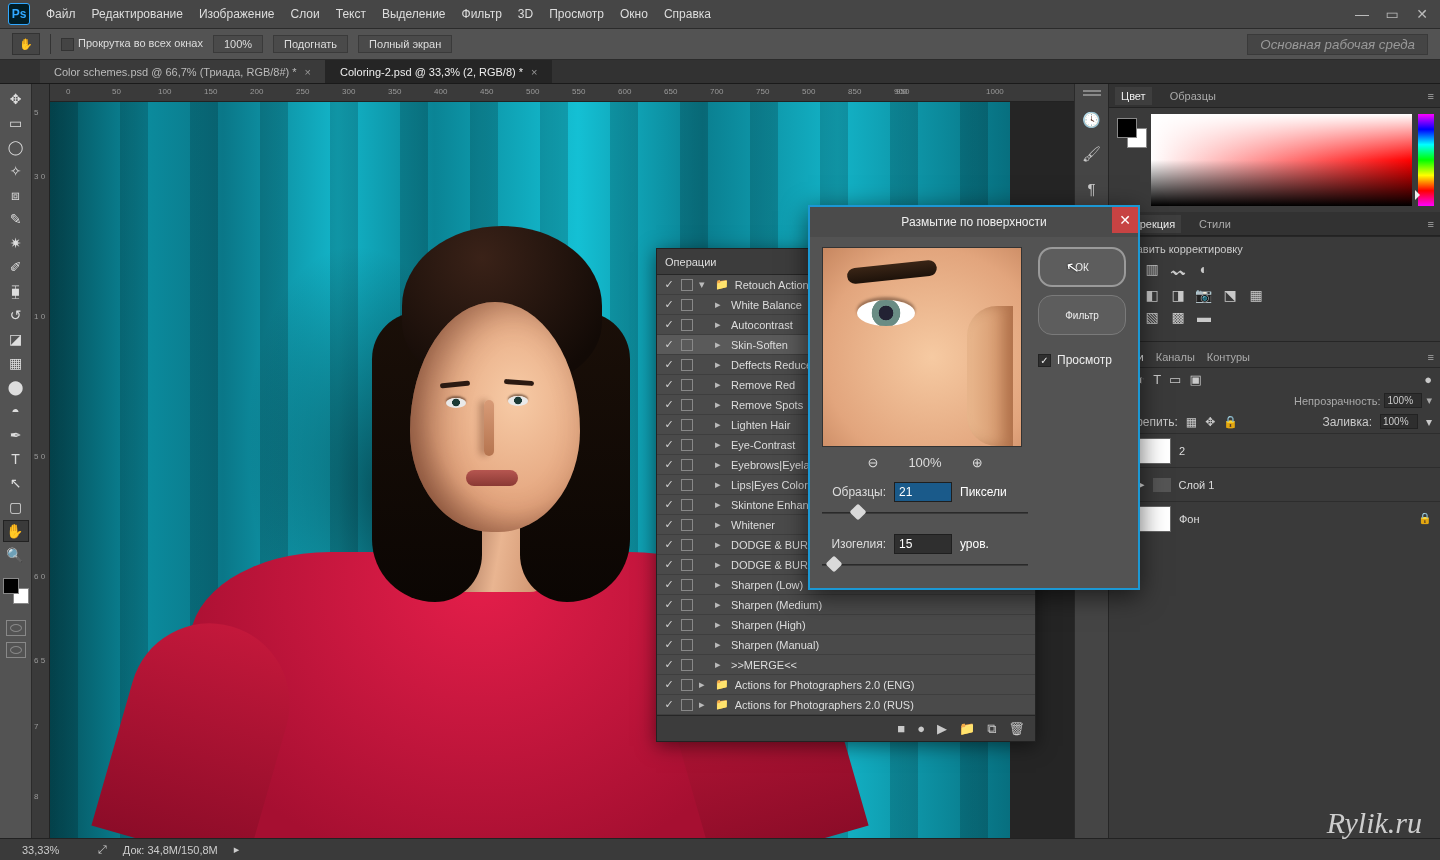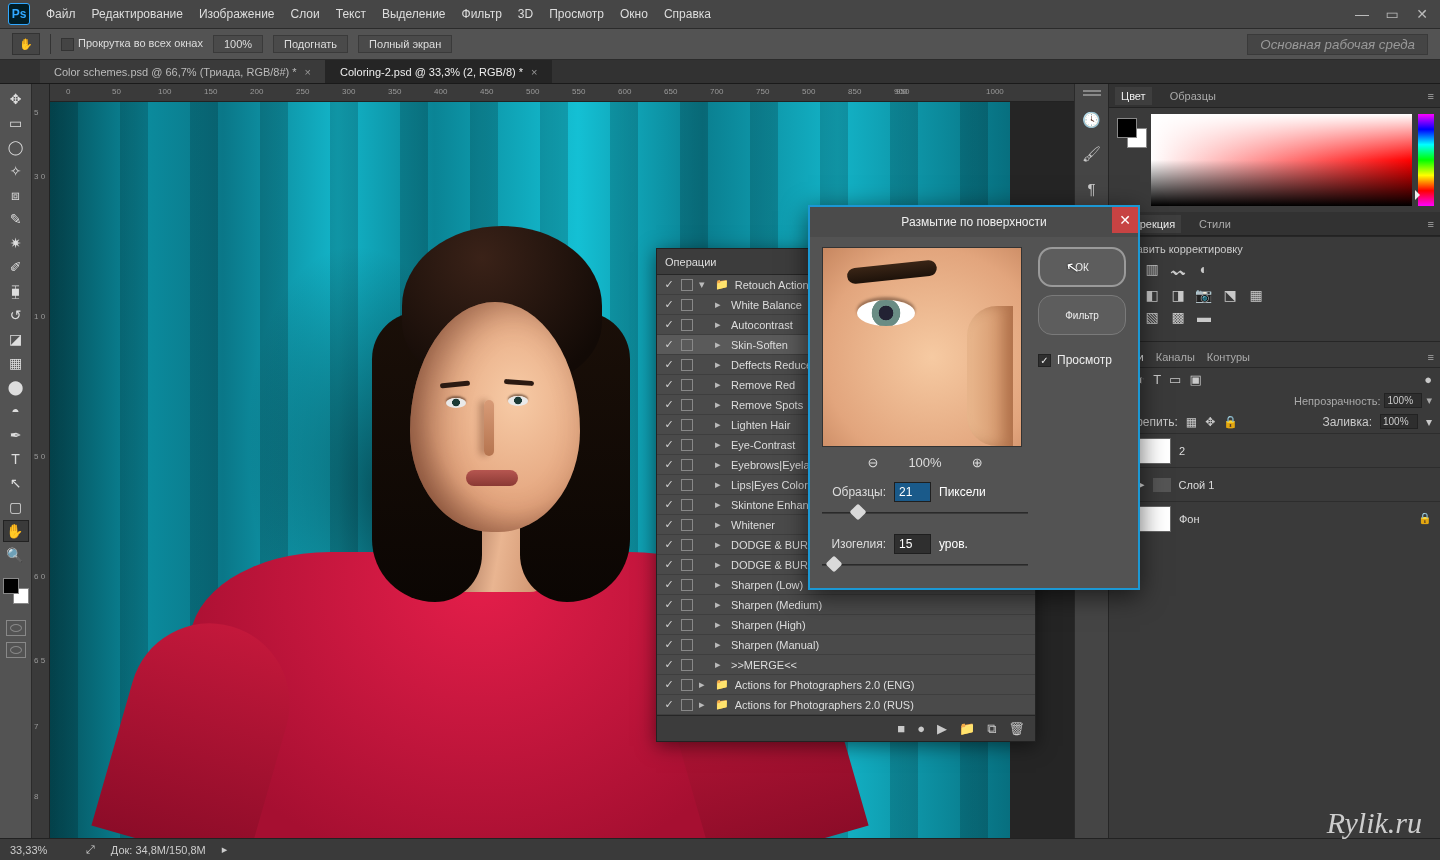--- a/index.html
+++ b/index.html
@@ -104,21 +104,21 @@
 .layers-panel .toolbar-row{display:flex;gap:8px;justify-content:flex-end;padding:4px 8px;color:#c9c9c9;font-size:13px;}
 .layers-panel .opacity-row{display:flex;justify-content:flex-end;align-items:center;gap:4px;padding:2px 8px;color:#aaa;}
 .layers-panel .opacity-row input{width:38px;background:#2e2e2e;border:1px solid #222;color:#ccc;font-size:10px;padding:1px 2px;}
 .layers-panel .lock-row{display:flex;gap:8px;padding:4px 8px;color:#c9c9c9;font-size:12px;align-items:center;}
 .layers-panel .layer-item{height:34px;border-top:1px solid #2d2d2d;display:flex;align-items:center;gap:8px;padding:0 8px;color:#ddd;}
 .layers-panel .layer-item .thumb{width:32px;height:26px;background:#fff;border:1px solid #666;}
 .layers-panel .layer-item .lock{margin-left:auto;color:#aaa;}
 .layers-panel .layer-item.grp .thumb{background:#555;width:18px;height:14px;border:none;}
 
 
-.statusbar { position: absolute; bottom: 0; left: 0; right: 0; height: 22px; background: #3a3a3a; border-top: 1px solid #222; display: flex; align-items: center; padding: 0 10px; gap: 16px; font-size: 11px; color: #ccc; }
+.statusbar { position: absolute; bottom: 0; left: 0; right: 0; height: 22px; background: #3a3a3a; border-top: 1px solid #222; display: flex; align-items: center; padding: 0 22px; gap: 16px; font-size: 11px; color: #ccc; }
 .statusbar .zoom { width: 60px; }
 .watermark { position: absolute; right: 18px; bottom: 20px; font-family: "Brush Script MT", cursive; font-size: 30px; color: rgba(255,255,255,.75); font-style: italic; text-align: center; }
 
 
 .actions-panel { position: absolute; top: 248px; left: 656px; width: 380px; background: #4a4a4a; border: 1px solid #222; box-shadow: 0 4px 18px rgba(0,0,0,.5); font-size: 11px; color: #ddd; }
 .actions-panel .head { height: 26px; background: #3c3c3c; display: flex; align-items: center; padding: 0 8px; border-bottom: 1px solid #262626; }
 .actions-panel .head .menu{margin-left:auto;color:#aaa;}
 .actions-panel .list { max-height: 440px; overflow: hidden; }
 .actions-panel .row { height: 20px; display: flex; align-items: center; gap: 6px; padding: 0 6px; border-bottom: 1px solid #3e3e3e; }
 .actions-panel .row .chk{color:#d0d0d0;width:12px;text-align:center;}
@@ -136,21 +136,21 @@
 .dialog .body { padding: 10px 12px 14px; display: flex; gap: 10px; }
 .dialog .preview-col { flex: 1; }
 .dialog .preview { width: 200px; height: 200px; background: #888; position: relative; overflow: hidden; border:1px solid #333; }
 .dialog .preview .skin{position:absolute;inset:0;background:radial-gradient(circle at 55% 55%,#f6caa2,#e2a57d 70%,#c78760);}
 .dialog .preview .eye{position:absolute;top:52px;left:34px;width:58px;height:26px;border-radius:50%;background:radial-gradient(circle at 50% 50%,#223 22%,#6a8c84 24% 44%,#fff 46% 100%);box-shadow:0 -3px 3px rgba(40,20,10,.4);}
 .dialog .preview .brow{position:absolute;top:16px;left:24px;width:90px;height:16px;border-radius:8px;background:linear-gradient(#3a2516,#1d120a);transform:rotate(-6deg);}
 .dialog .preview .nose{position:absolute;top:58px;right:8px;width:46px;height:140px;background:linear-gradient(90deg,#eab88e,#cf8f64);border-radius:30px 0 0 30px;box-shadow:-10px 0 14px rgba(120,60,30,.35) inset;}
 .dialog .zoom-row{display:flex;align-items:center;justify-content:center;gap:30px;margin-top:8px;color:#ddd;font-size:13px;}
 .dialog .slider-row{display:flex;align-items:center;gap:8px;margin-top:12px;font-size:12px;color:#ddd;}
 .dialog .slider-row .label{width:64px;text-align:right;}
-.dialog .slider-row input[type=text]{width:37px;background:#2f2f2f;border:1px solid #1f1f1f;color:#fff;padding:2px 4px;font-size:12px;}
+.dialog .slider-row input[type=text]{width:58px;background:#2f2f2f;border:1px solid #1f1f1f;color:#fff;padding:2px 4px;font-size:12px;}
 .dialog .slider-row input.hl{background:#1a5a8a;}
 .dialog .slider-row .unit{color:#ffffff;}
 .dialog .track{position:relative;height:18px;margin:2px 0 0 0;}
 .dialog .track .line{position:absolute;top:8px;left:0;right:0;height:2px;background:#3a3a3a;border-top:1px solid #2a2a2a;}
 .dialog .track .thumb{position:absolute;top:2px;width:12px;height:12px;background:#d9d9d9;border-radius:2px;transform:rotate(45deg);}
 .dialog .btns { width: 88px; display: flex; flex-direction: column; gap: 8px; align-items: stretch; }
 .dialog .btn { height: 40px; border-radius: 14px; background: #5d5d5d; border: 1px solid #7a7a7a; color: #eee; display: flex; align-items: center; justify-content: center; font-size: 10px; }
 .dialog .btn.primary { border: 2px solid #9a9a9a; }
 .dialog .chk-row{display:flex;align-items:center;gap:6px;margin-top:10px;font-size:12px;}
 .dialog .chk-row .box{width:13px;height:13px;background:#2f2f2f;border:1px solid #222;display:flex;align-items:center;justify-content:center;color:#eee;font-size:10px;}

